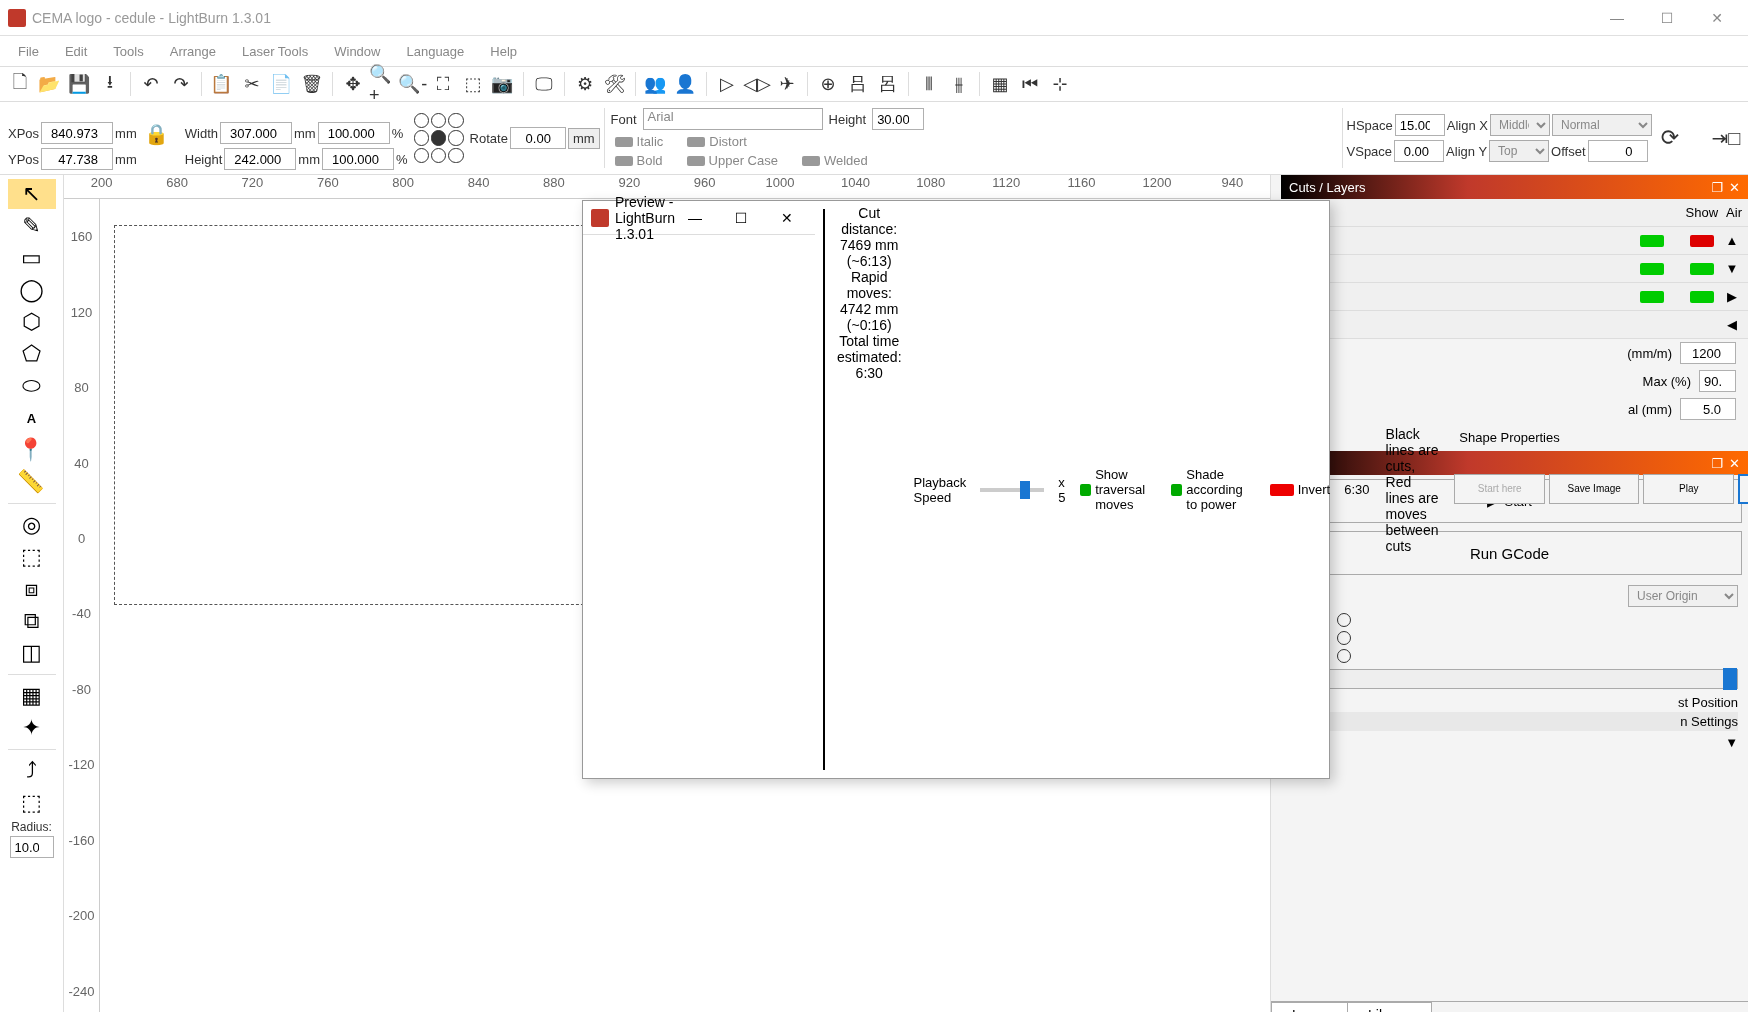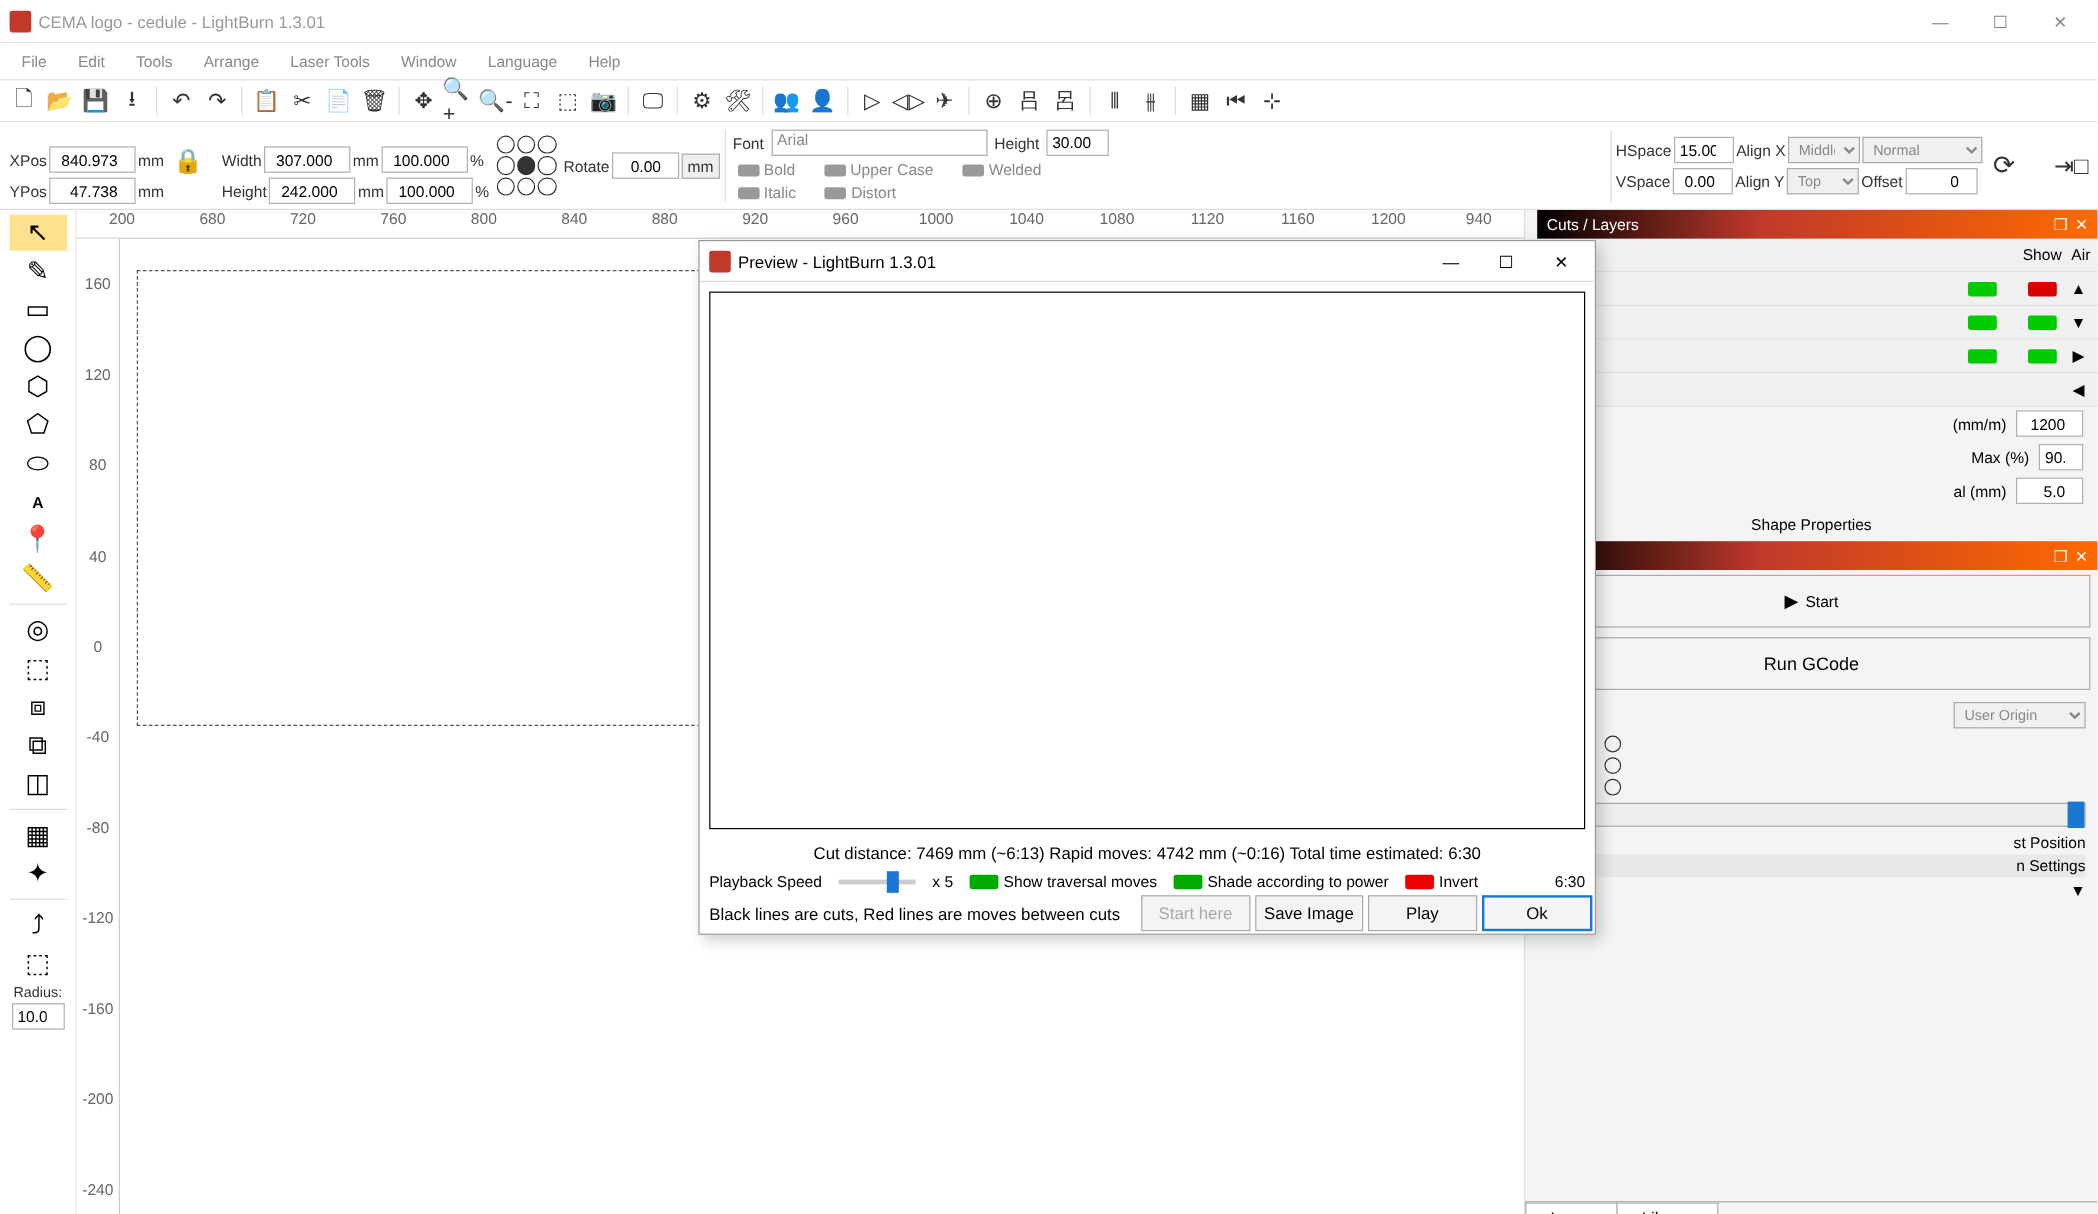--- a/index.html
+++ b/index.html
@@ -29,37 +29,37 @@
 .togsw { width: 18px; height: 10px; background: #999; border-radius: 2px; display: inline-block; }
 .hspanel { display: flex; flex-direction: column; gap: 4px; }
 .combo { height: 22px; border: 1px solid #aaa; background: #f0f0f0; font-size: 12px; padding: 0 4px; color: #888; }
 .mainrow { display: flex; height: calc(1012px - 36px - 30px - 36px - 56px); position: relative; }
 .ltoolbar { width: 64px; display: flex; flex-direction: column; align-items: center; padding: 4px 0; gap: 2px; border-right: 1px solid #ddd; background: #fff; }
 .ltbtn { width: 48px; height: 30px; display: flex; align-items: center; justify-content: center; font-size: 22px; cursor: default; }
 .ltbtn.sel { background: #ffe08c; }
 .lsep { width: 48px; height: 1px; background: #ddd; margin: 4px 0; }
 .radiuslbl { font-size: 12px; color: #333; }
 .canvas { flex: 1; position: relative; background: #fff; }
-.previewwin { position: absolute; left: 582px; top: 200px; width: 748px; height: 579px; background: #fff; border: 1px solid #999; box-shadow: 4px 4px 12px rgba(0,0,0,0.2); display: flex; flex-direction: column; z-index: 100; }
+.previewwin { position: absolute; left: 582px; top: 200px; width: 748px; height: 579px; background: #fff; border: 1px solid #999; box-shadow: 4px 4px 12px rgba(0,0,0,0.2); display: flex; flex-direction: row; z-index: 100; }
 .pw-title { height: 34px; display: flex; align-items: center; padding: 0 8px; border-bottom: 1px solid #ddd; }
 .pw-title .logo { width: 18px; height: 18px; background: #c0392b; border-radius: 2px; margin-right: 6px; }
 .pw-title .t { flex: 1; font-size: 14px; }
 .pw-title .wc { display: flex; gap: 6px; }
 .pw-title .wc div { width: 40px; text-align: center; font-size: 14px; }
 .pw-canvas { flex: 1; background: #fff; margin: 8px; border: 1px solid #000; position: relative; }
 .pw-stats { text-align: center; padding: 4px; font-size: 14px; }
 .pw-ctl { display: flex; align-items: center; padding: 4px 8px; gap: 14px; font-size: 14px; }
 .pw-slider { flex: 0 0 64px; height: 4px; background: #ccc; position: relative; }
 .pw-slider .thumb { width: 10px; height: 18px; background: #1976d2; position: absolute; top: -7px; }
 .pw-tog { display: flex; align-items: center; gap: 4px; }
 .pw-tog .sw { width: 24px; height: 12px; background: #e00; border-radius: 2px; }
 .pw-tog .swg { width: 24px; height: 12px; background: #0a0; border-radius: 2px; }
 .pw-hint { padding: 6px 8px; font-size: 14px; }
 .pw-btns { display: flex; gap: 4px; padding: 0 2px 2px; }
-.pw-btns button { flex: 1; height: 30px; border: 1px solid #aaa; background: #f4f4f4; font-size: 14px; }
+.pw-btns button { flex: 1; height: 30px; border: 1px solid #aaa; background: #f4f4f4; font-size: 10px; }
 .pw-btns button.dis { color: #aaa; }
 .pw-btns button.prim { border: 2px solid #1976d2; }
 .rightpanel { width: 478px; background: #f4f4f4; border-left: 1px solid #ddd; display: flex; flex-direction: column; position: relative; }
 .panelhdr { height: 24px; background: linear-gradient(to right,#000,#c0392b 40%,#ff6a00); color: #fff; display: flex; align-items: center; padding: 0 8px; font-size: 13px; margin-left: 10px; }
 .panelhdr .pctl { margin-left: auto; display: flex; gap: 6px; font-size: 12px; }
 .layerrow { display: flex; align-items: center; height: 28px; padding: 0 6px; gap: 8px; background: #f0f0f0; border-bottom: 1px solid #ddd; }
 .swgreen { width: 24px; height: 12px; background: #0c0; border-radius: 2px; margin-left: auto; }
 .swred { width: 24px; height: 12px; background: #d00; border-radius: 2px; }
 .thin { display: flex; align-items: center; height: 28px; padding: 0 12px; gap: 8px; justify-content: flex-end; }
 .btnbig { height: 44px; margin: 4px 6px; border: 1px solid #aaa; background: #f4f4f4; display: flex; align-items: center; justify-content: center; font-size: 15px; gap: 6px; }
@@ -196,39 +196,39 @@
   <div class="fontpanel">
     <div class="fontline">
       <span class="lbl">Font</span>
       <div class="fontsel">Arial</div>
       <span class="lbl">Height</span>
       <input class="numinput" style="width: 52px;" value="30.00">
     </div>
     <div class="fontline" style="gap:16px">
       <span class="togbtn">
           <span class="togsw"></span>
+          <span>Italic</span>
+        </span>
+      <span class="togbtn">
+          <span class="togsw"></span>
+          <span>Distort</span>
+        </span>
+    </div>
+    <div class="fontline" style="gap:16px">
+      <span class="togbtn">
+          <span class="togsw"></span>
           <span>Bold</span>
         </span>
       <span class="togbtn">
           <span class="togsw"></span>
           <span>Upper Case</span>
         </span>
       <span class="togbtn">
           <span class="togsw"></span>
           <span>Welded</span>
-        </span>
-    </div>
-    <div class="fontline" style="gap:16px">
-      <span class="togbtn">
-          <span class="togsw"></span>
-          <span>Italic</span>
-        </span>
-      <span class="togbtn">
-          <span class="togsw"></span>
-          <span>Distort</span>
         </span>
     </div>
   </div>
   <div class="hspanel">
     <div class="propline">
       <span class="lbl">HSpace</span>
       <input class="numinput" style="width: 50px; text-align: center;" value="15.00">
       <span class="lbl">Align X</span>
       <select class="combo" style="width:60px"><option>Middle</option></select>
       <select class="combo" style="width:100px"><option>Normal</option></select>

